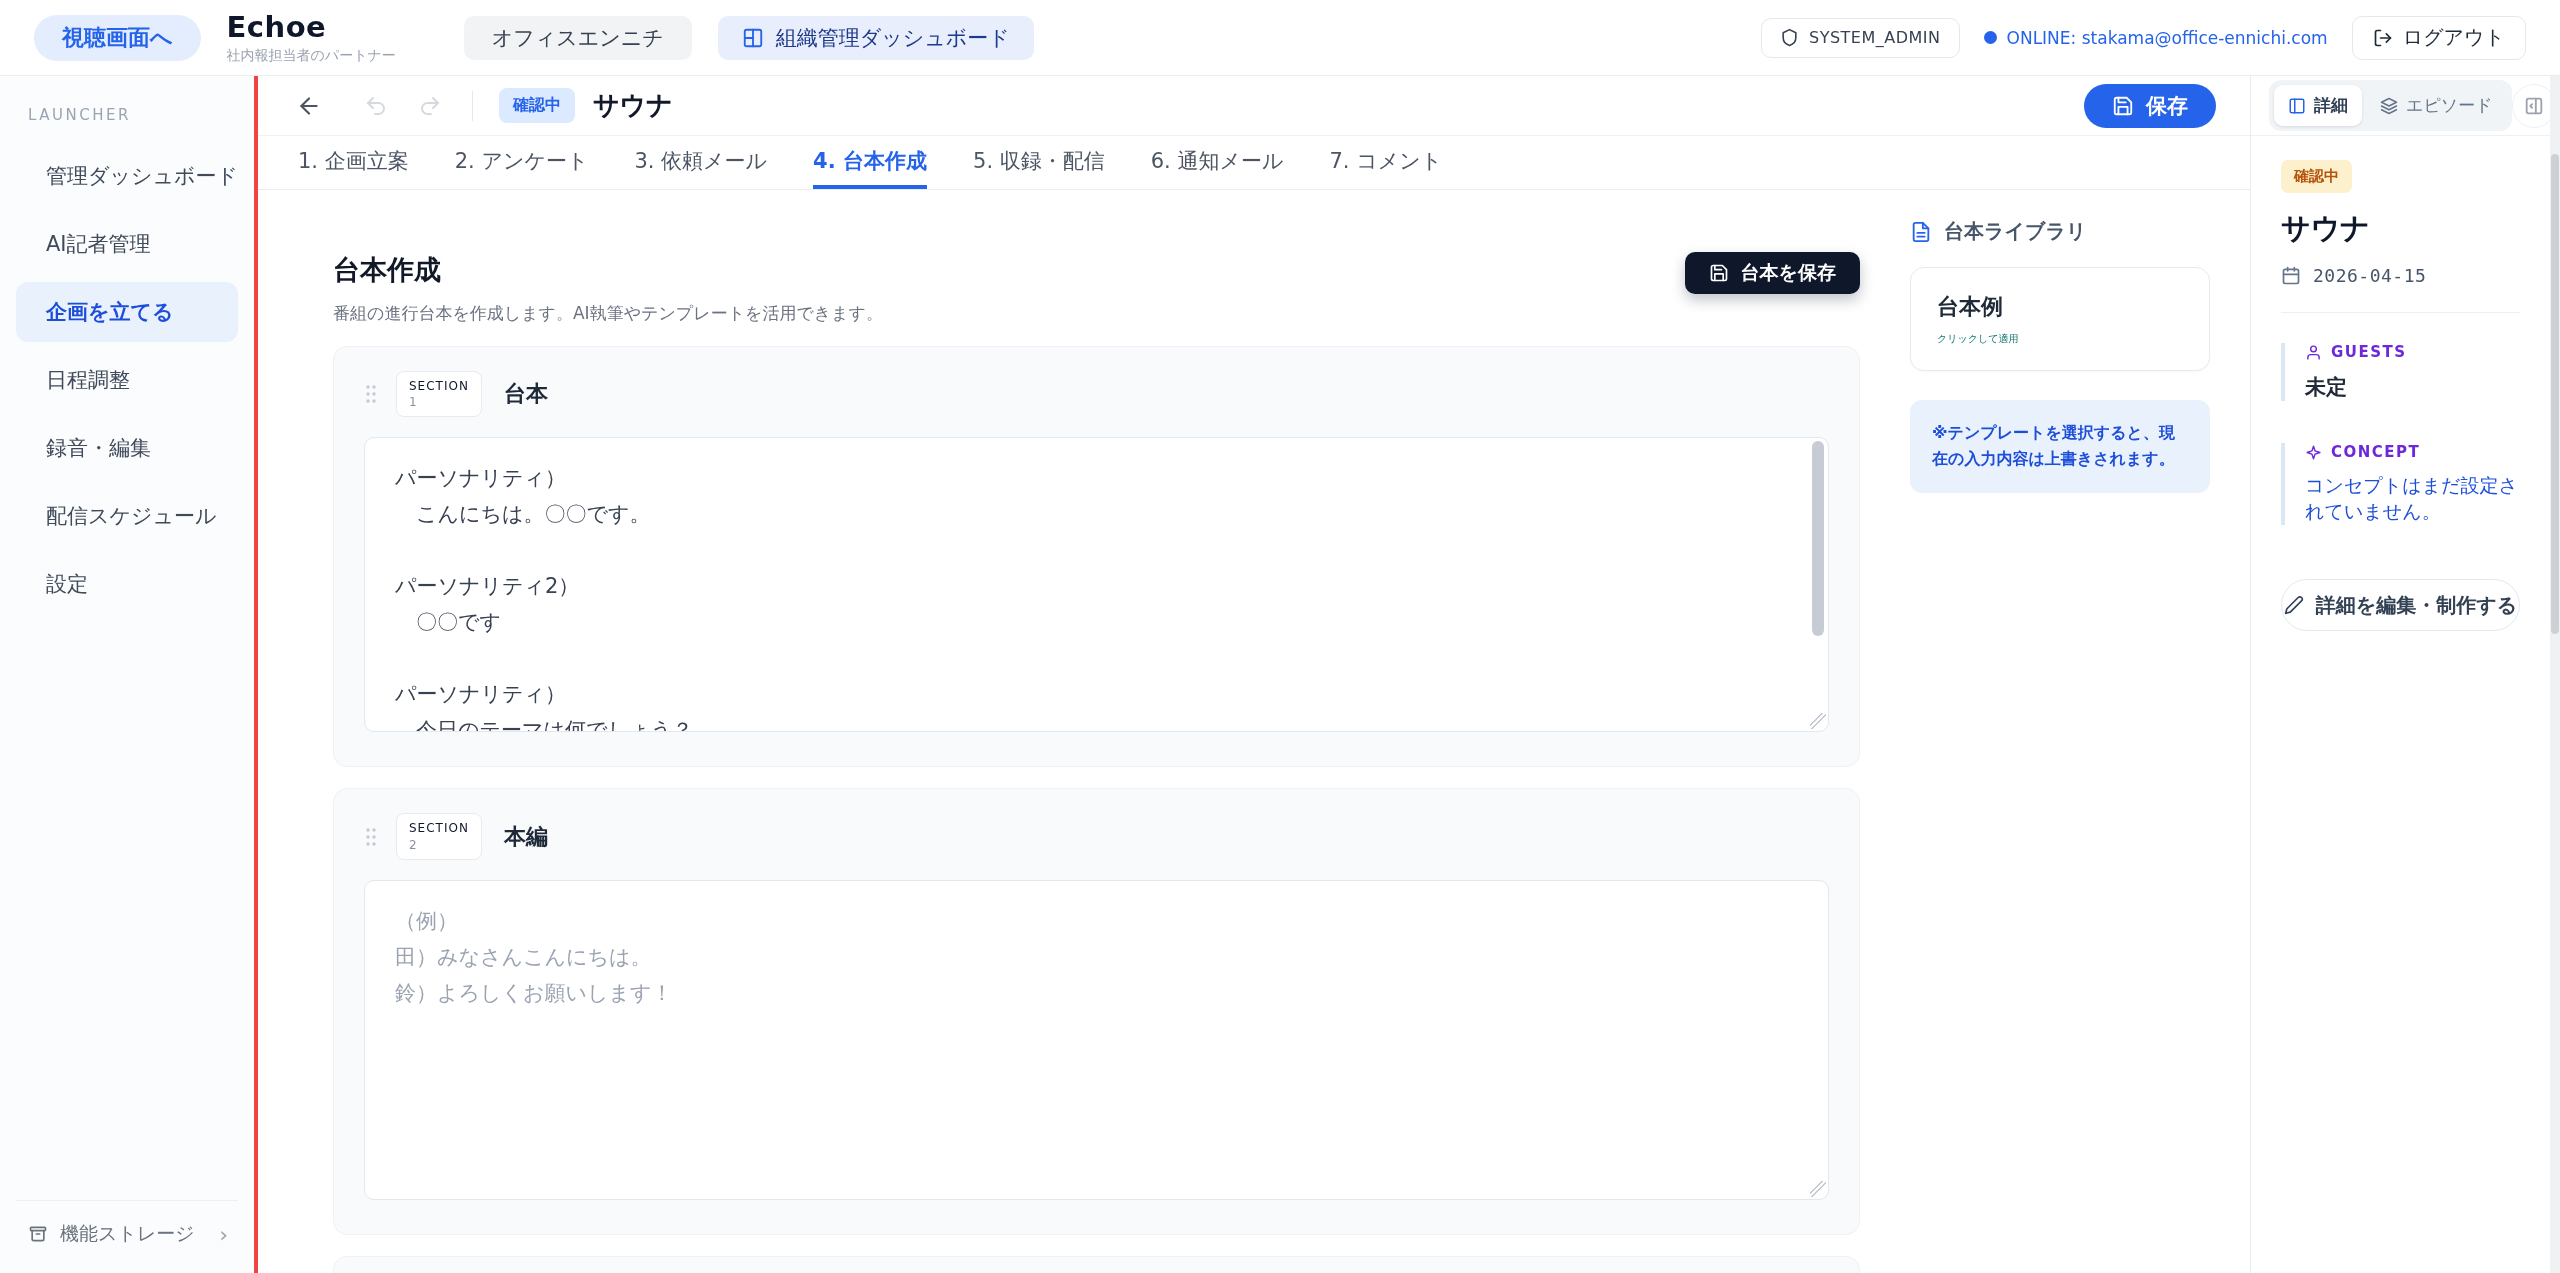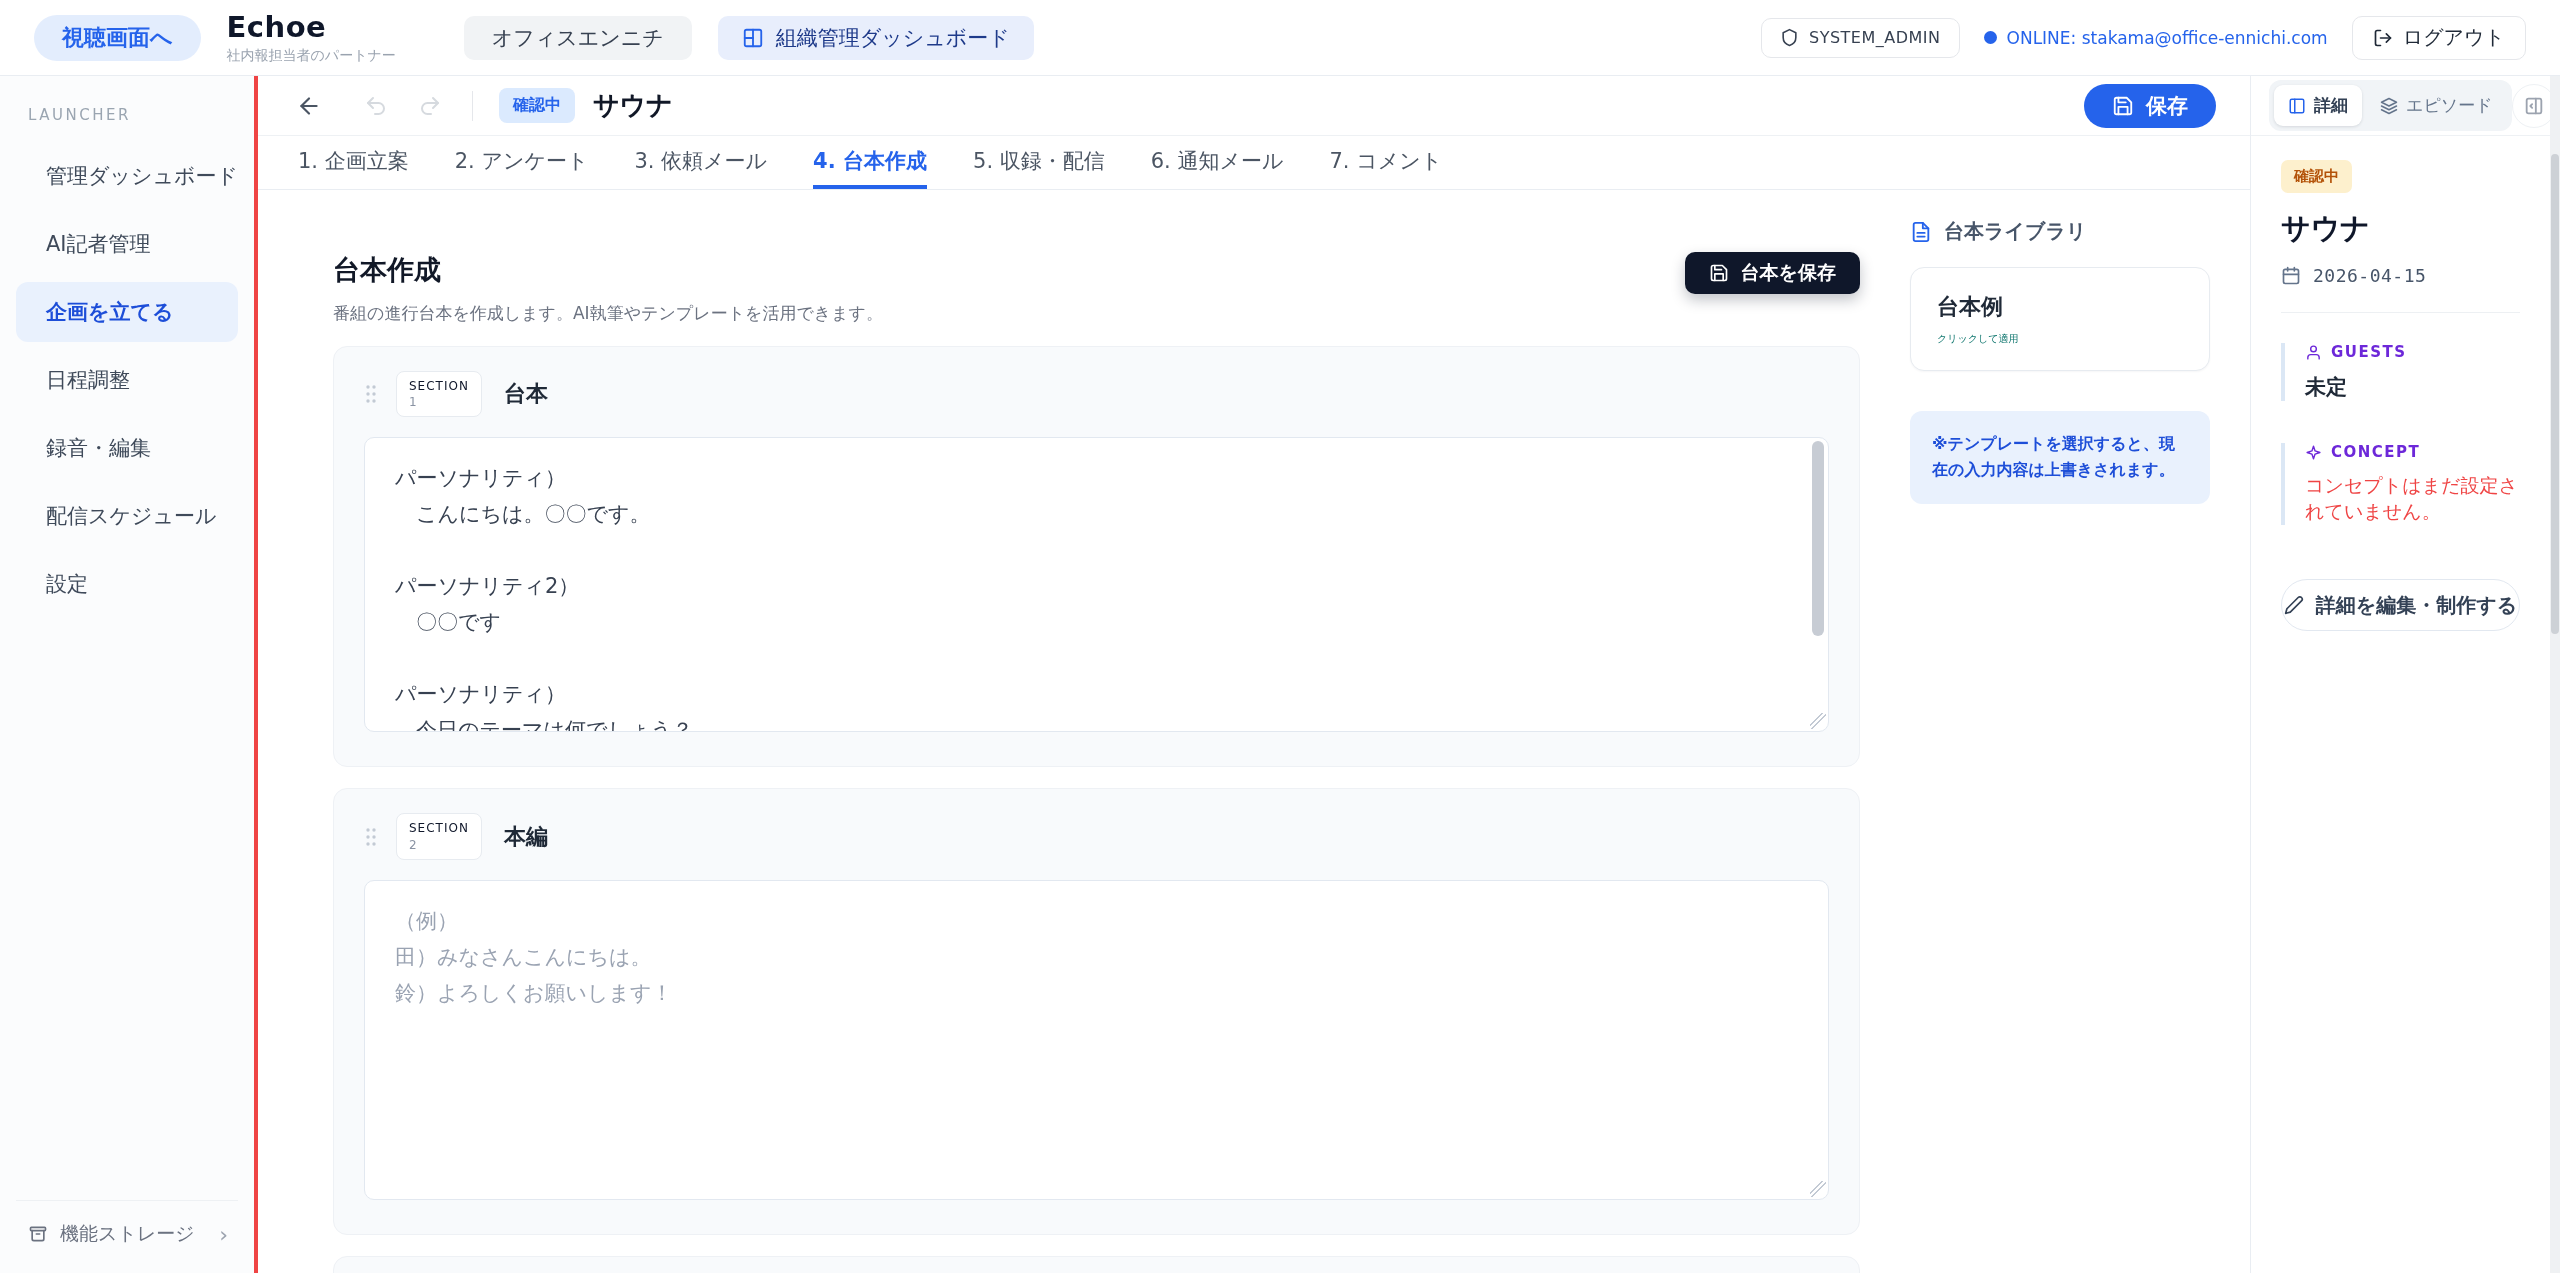--- a/index.html
+++ b/index.html
@@ -71,42 +71,42 @@
   .ta-resize { position:absolute; right:3px; bottom:3px; width:16px; height:16px; background:
       linear-gradient(135deg, transparent 0 8px, #c3cad4 8px 9.5px, transparent 9.5px 11.5px, #c3cad4 11.5px 13px, transparent 13px); cursor:nwse-resize; border-bottom-right-radius:8px; }
 
   
   .library-col { width:300px; flex:0 0 300px; padding-top:28px; }
   .lib-head { display:flex; align-items:center; gap:12px; color:#475569; font-size:20px; font-weight:600; }
   .lib-head .icon { color:#2563eb; }
   .lib-card { background:#fff; border:1px solid #e7ebf0; border-radius:14px; padding:24px 26px; margin-top:22px; box-shadow:0 1px 2px rgba(16,24,40,0.04); cursor:pointer; }
   .lib-card-title { font-size:22px; font-weight:bold; color:#1f2937; }
   .lib-card-sub { font-size:10px; color:#0f766e; margin-top:10px; }
-  .lib-note { margin-top:40px; background:#e9f1fd; border-radius:12px; padding:20px 22px; color:#1d4ed8; font-size:16px; font-weight:600; line-height:1.65; }
+  .lib-note { margin-top:29px; background:#e9f1fd; border-radius:12px; padding:20px 22px; color:#1d4ed8; font-size:16px; font-weight:600; line-height:1.65; }
 
   
   .panel { width:300px; flex:0 0 300px; border-left:1px solid #e9edf2; display:flex; flex-direction:column; background:#fff; }
   .panel-head { height:60px; flex:0 0 60px; border-bottom:1px solid #eef1f4; display:flex; align-items:center; padding:0 16px 0 18px; }
   .seg { background:#f1f4f7; border-radius:12px; padding:5px; display:flex; gap:4px; }
   .seg-tab { display:flex; align-items:center; gap:8px; padding:9px 14px; border-radius:9px; font-size:17px; color:#64748b; cursor:pointer; white-space:nowrap; }
   .seg-tab.active { background:#fff; color:#334155; font-weight:600; box-shadow:0 1px 3px rgba(16,24,40,0.12); }
   .seg-tab.active .icon { color:#2563eb; }
   .panel-head-right { margin-left:auto; display:flex; align-items:center; gap:8px; }
   .circle-btn { width:44px; height:44px; border-radius:50%; border:1px solid #eef1f4; background:#fff; display:flex; align-items:center; justify-content:center; color:#9ca3af; cursor:pointer; }
 
   .panel-body { padding:24px 30px; overflow:hidden; }
   .badge-amber { display:inline-block; background:#fdf0cd; color:#b45309; font-size:15px; font-weight:600; border-radius:7px; padding:7px 13px; }
   .panel-title { font-size:29px; font-weight:bold; color:#0f172a; margin-top:16px; }
   .panel-date { display:flex; align-items:center; gap:12px; margin-top:16px; color:#475569; }
   .panel-date .d { font-family:"DejaVu Sans Mono","Liberation Mono",monospace; font-size:18px; letter-spacing:0.5px; }
   .panel-hr { border:none; border-top:1px solid #edf0f3; margin:26px 0 30px; }
   .meta-block { border-left:4px solid #dbe7f5; padding-left:20px; }
   .meta-label { display:flex; align-items:center; gap:9px; color:#6d28d9; font-size:15px; letter-spacing:1.5px; font-weight:600; }
   .meta-value { font-size:21px; font-weight:bold; color:#1f2937; margin-top:12px; }
-  .meta-value.normal { font-weight:normal; font-size:19px; color:#ef4444; }
+  .meta-value.normal { font-weight:normal; font-size:19px; color:#1d4ed8; }
   .concept-block { margin-top:42px; }
   .btn-edit { margin-top:54px; width:100%; background:#fff; border:1px solid #e2e8f0; border-radius:999px; height:52px; font-size:20px; font-weight:600; color:#334155; display:flex; align-items:center; justify-content:center; gap:12px; cursor:pointer; }
 
   
   .page-scroll { width:10px; flex:0 0 10px; background:#eff1f3; position:relative; }
   .page-scroll-thumb { position:absolute; top:78px; left:1px; width:8px; height:480px; border-radius:4px; background:#cdd1d6; cursor:pointer; }
 
   .icon { display:inline-flex; flex:0 0 auto; }
   svg { display:block; }
 </style>

